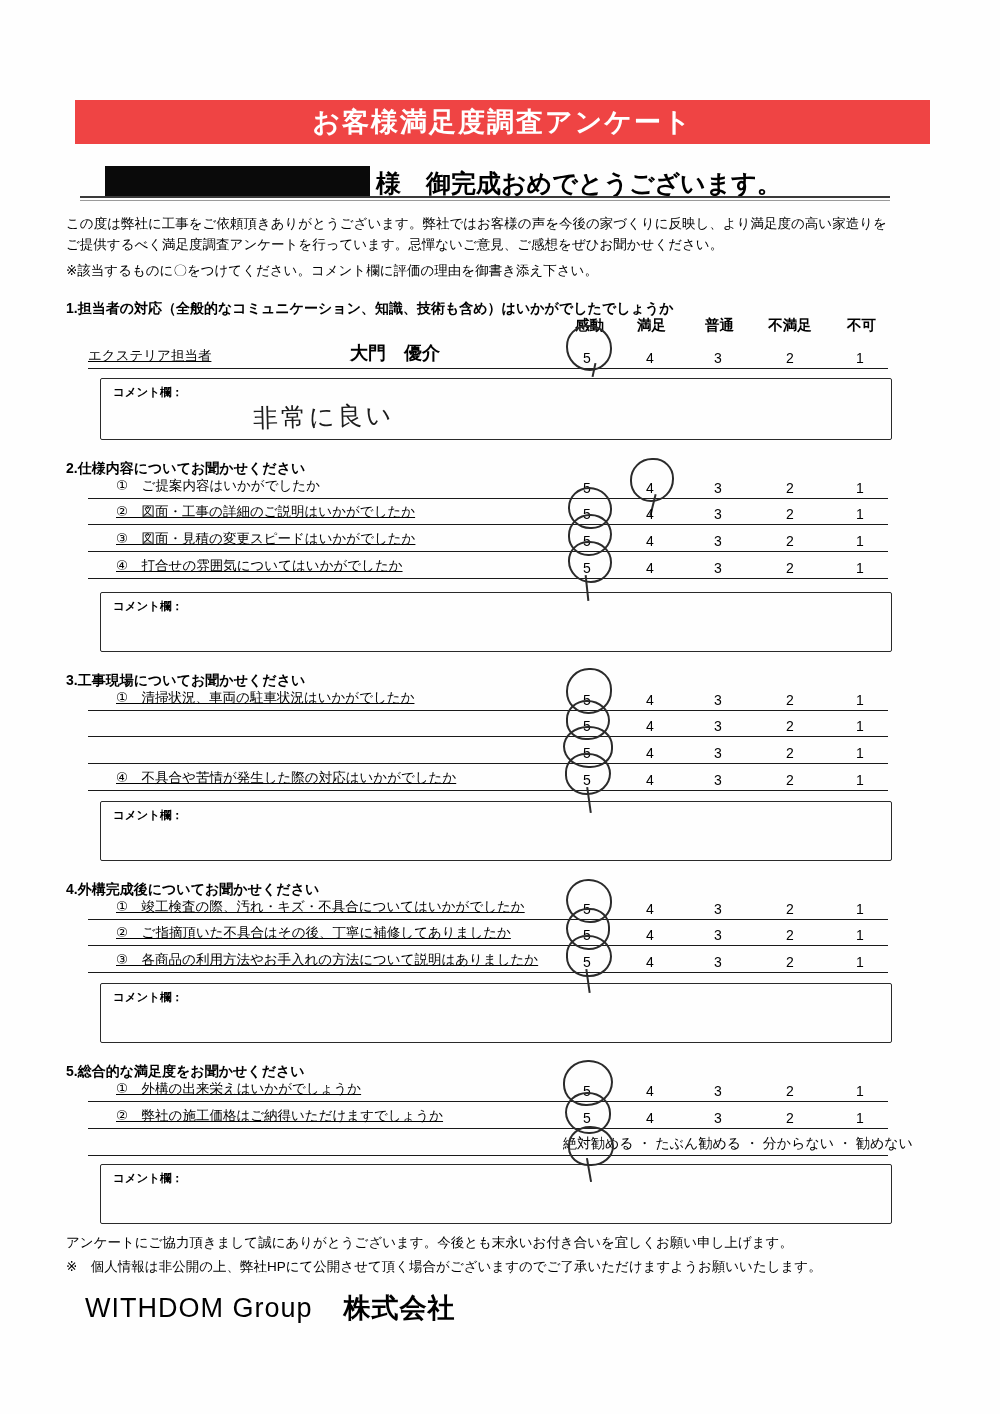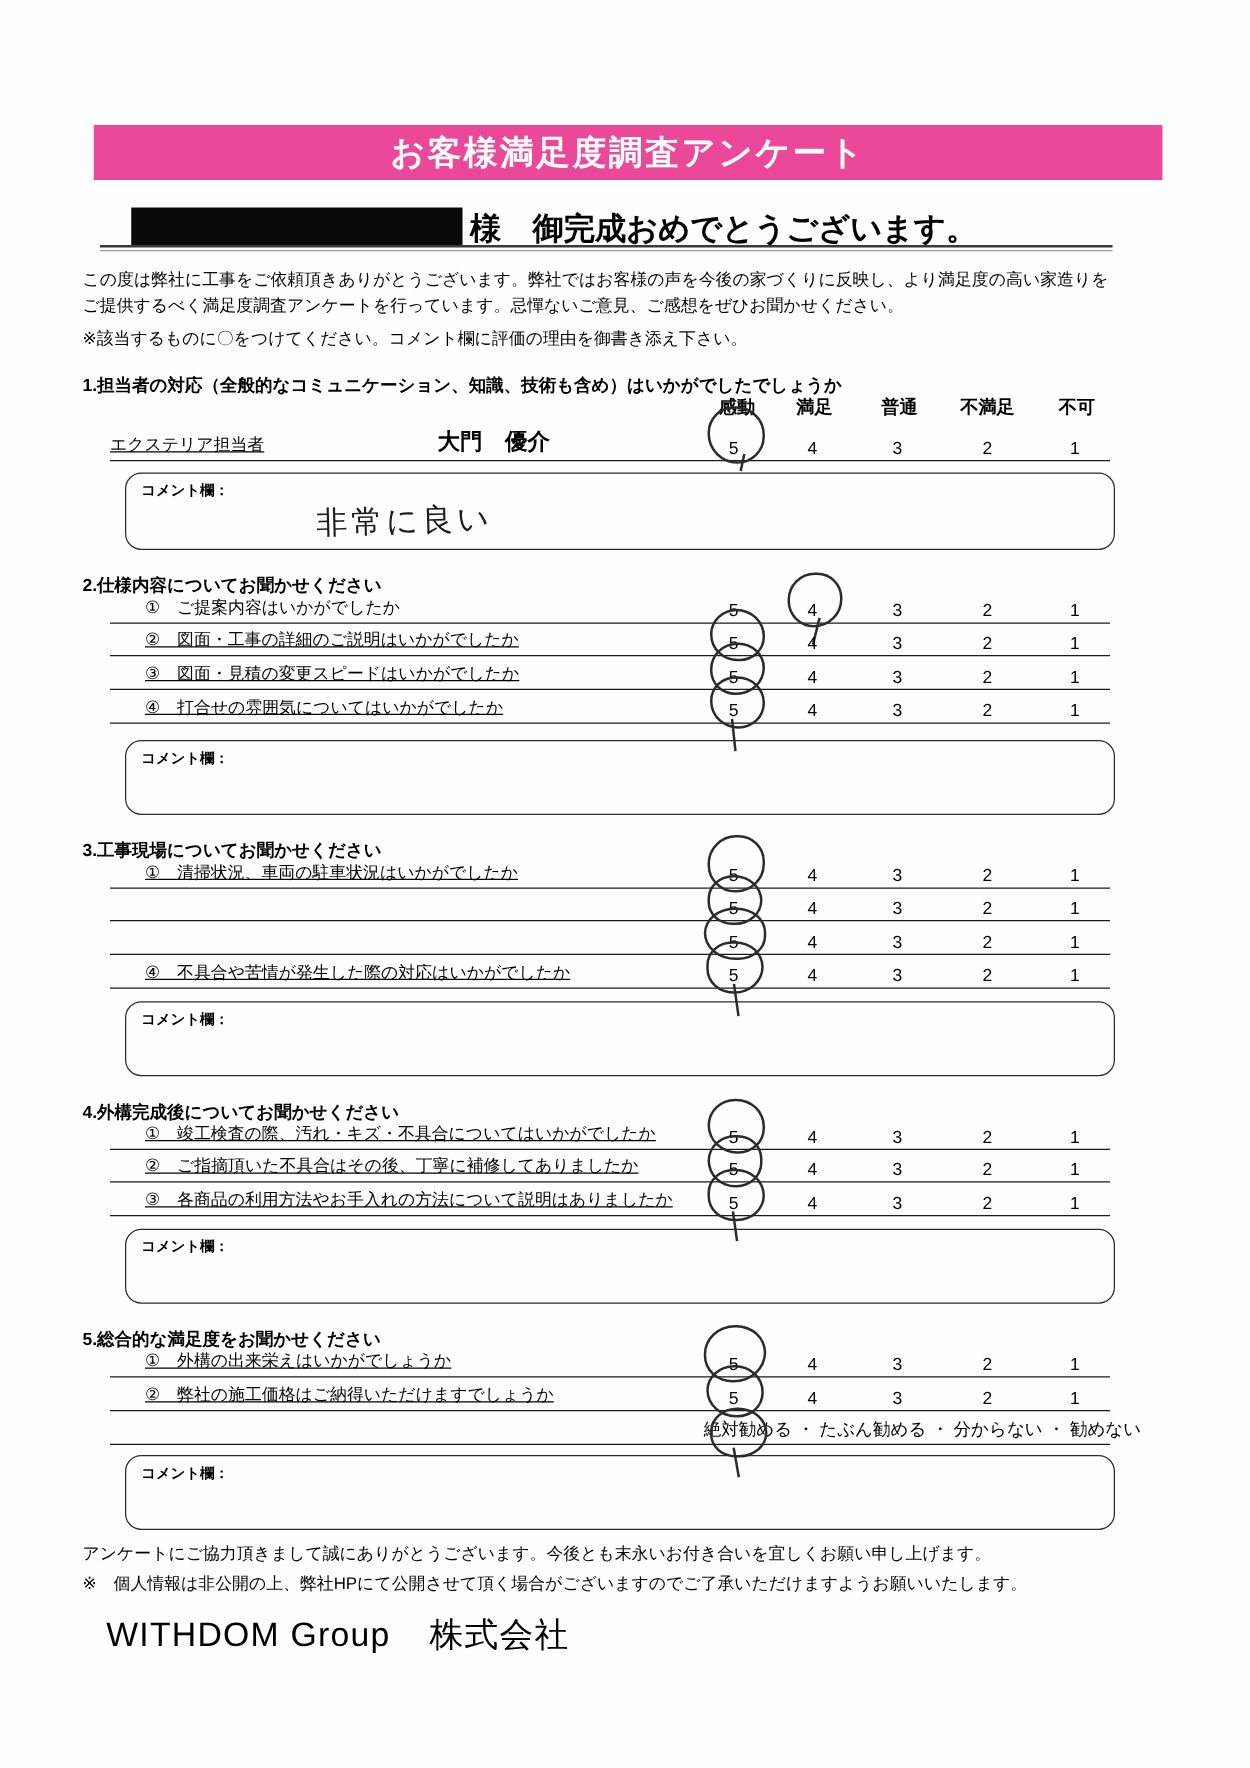--- a/index.html
+++ b/index.html
@@ -20,21 +20,21 @@
     overflow: hidden;
   }
 
   
   .banner {
     position: absolute;
     left: 75px;
     top: 100px;
     width: 855px;
     height: 44px;
-    background: #ec4899;
+    background: #ef4444;
     display: flex;
     align-items: center;
     justify-content: center;
   }
   .banner-text {
     color: #ffffff;
     font-size: 27px;
     font-weight: bold;
     letter-spacing: 2px;
   }
@@ -140,21 +140,21 @@
     position: absolute;
     bottom: 2px;
     font-size: 14px;
     white-space: nowrap;
   }
 
   
   .cbox {
     position: absolute;
     border: 1.4px solid #2a2a2a;
-    border-radius: 13px;
+    border-radius: 2px;
     background: transparent;
   }
   .cbox-label {
     position: absolute;
     left: 12px;
     top: 6px;
     font-size: 11.5px;
     font-weight: bold;
     white-space: nowrap;
   }
@@ -190,21 +190,21 @@
     white-space: nowrap;
   }
   .company {
     position: absolute;
     left: 85px;
     top: 1290px;
     font-size: 27px;
     letter-spacing: 1px;
     white-space: nowrap;
   }
-  .company .jp { font-weight: normal; padding-left: 31px; }
+  .company .jp { font-weight: bold; padding-left: 31px; }
 </style>
 </head>
 <body>
 
 <div id="page">
 
   <div class="banner">
     <span class="banner-text">お客様満足度調査アンケート</span>
   </div>
 

